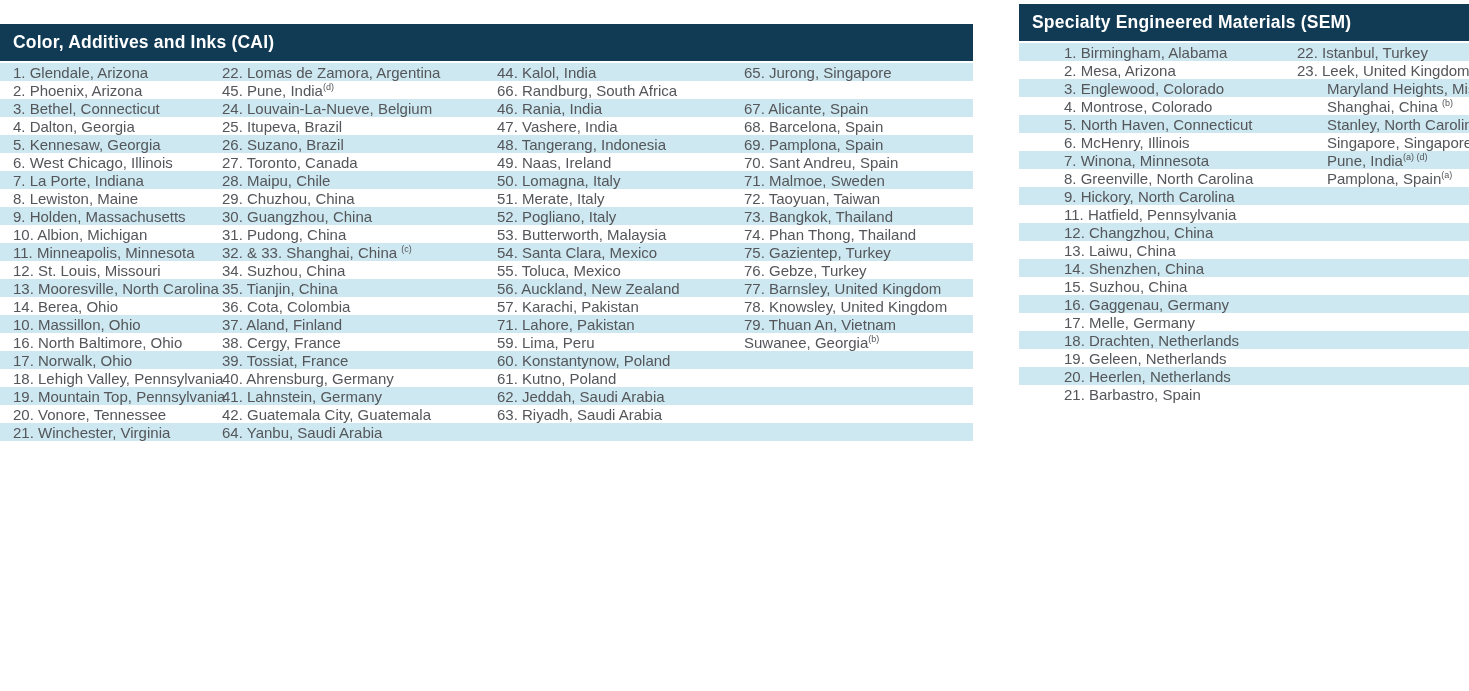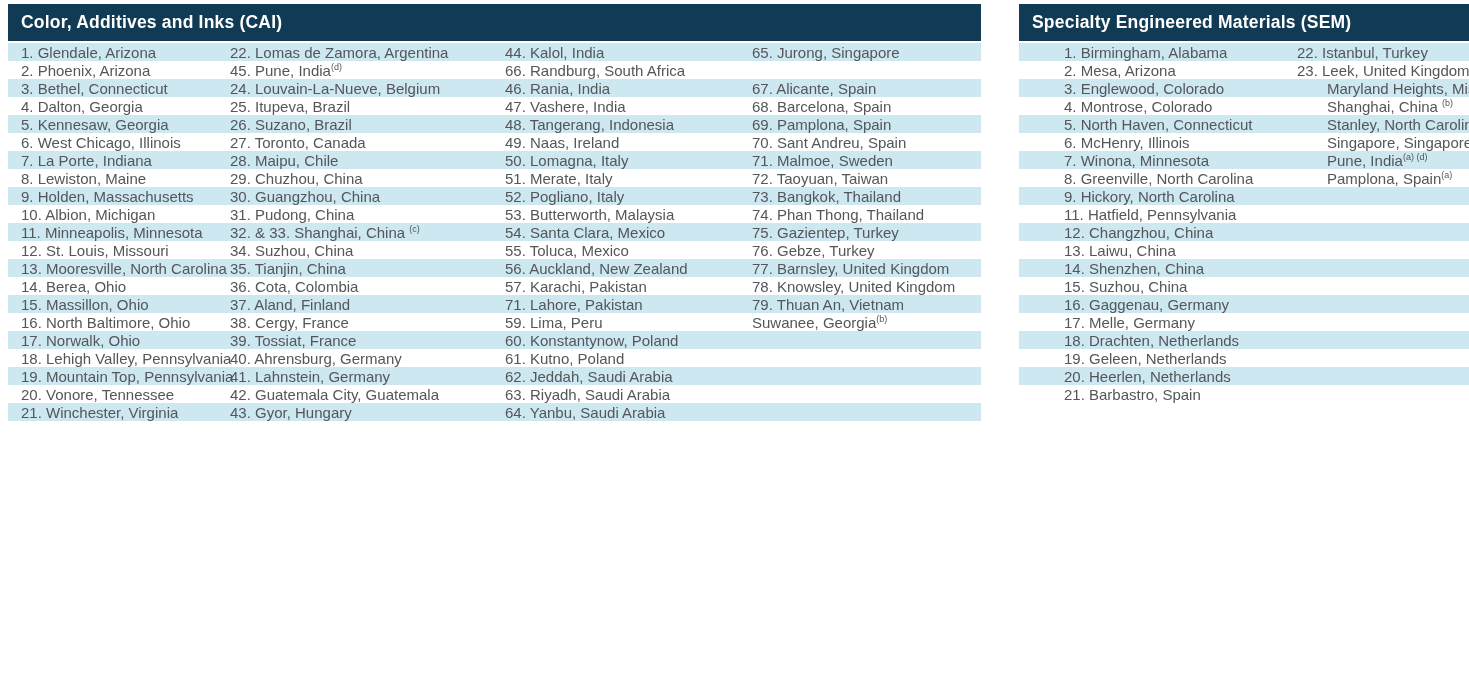--- a/index.html
+++ b/index.html
@@ -5,21 +5,21 @@
   html, body { margin: 0; padding: 0; }
   .page {
     position: relative;
     width: 1469px;
     height: 691px;
     background: #ffffff;
     font-family: "Liberation Sans", sans-serif;
     overflow: hidden;
   }
   .section { position: absolute; top: 4px; }
-  .section-cai { left: 8px; width: 973px; }
+  .section-cai { left: 0; width: 973px; margin-top: 20px; }
   .section-sem { left: 1019px; width: 486px; }
   .sec-header {
     height: 37px;
     background: #113b54;
     color: #ffffff;
     font-weight: bold;
     font-size: 17.5px;
     line-height: 37px;
     padding-left: 13px;
     box-sizing: border-box;
@@ -137,21 +137,21 @@
           <div class="cell"><span>56. Auckland, New Zealand</span></div>
           <div class="cell"><span>77. Barnsley, United Kingdom</span></div>
         </div>
         <div class="row">
           <div class="cell"><span>14. Berea, Ohio</span></div>
           <div class="cell"><span>36. Cota, Colombia</span></div>
           <div class="cell"><span>57. Karachi, Pakistan</span></div>
           <div class="cell"><span>78. Knowsley, United Kingdom</span></div>
         </div>
         <div class="row">
-          <div class="cell"><span>15. Massillon, Ohio</span></div>
+          <div class="cell"><span>10. Massillon, Ohio</span></div>
           <div class="cell"><span>37. Aland, Finland</span></div>
           <div class="cell"><span>71. Lahore, Pakistan</span></div>
           <div class="cell"><span>79. Thuan An, Vietnam</span></div>
         </div>
         <div class="row">
           <div class="cell"><span>16. North Baltimore, Ohio</span></div>
           <div class="cell"><span>38. Cergy, France</span></div>
           <div class="cell"><span>59. Lima, Peru</span></div>
           <div class="cell"><span>Suwanee, Georgia</span><sup>(b)</sup></div>
         </div>
@@ -174,21 +174,20 @@
           <div class="cell"></div>
         </div>
         <div class="row">
           <div class="cell"><span>20. Vonore, Tennessee</span></div>
           <div class="cell"><span>42. Guatemala City, Guatemala</span></div>
           <div class="cell"><span>63. Riyadh, Saudi Arabia</span></div>
           <div class="cell"></div>
         </div>
         <div class="row">
           <div class="cell"><span>21. Winchester, Virginia</span></div>
-          <div class="cell"><span>43. Gyor, Hungary</span></div>
           <div class="cell"><span>64. Yanbu, Saudi Arabia</span></div>
           <div class="cell"></div>
         </div>
       </div>
   </div>
 
   <div class="section section-sem">
     <div class="sec-header">Specialty Engineered Materials (SEM)</div>
     <div class="rows">
         <div class="row">

